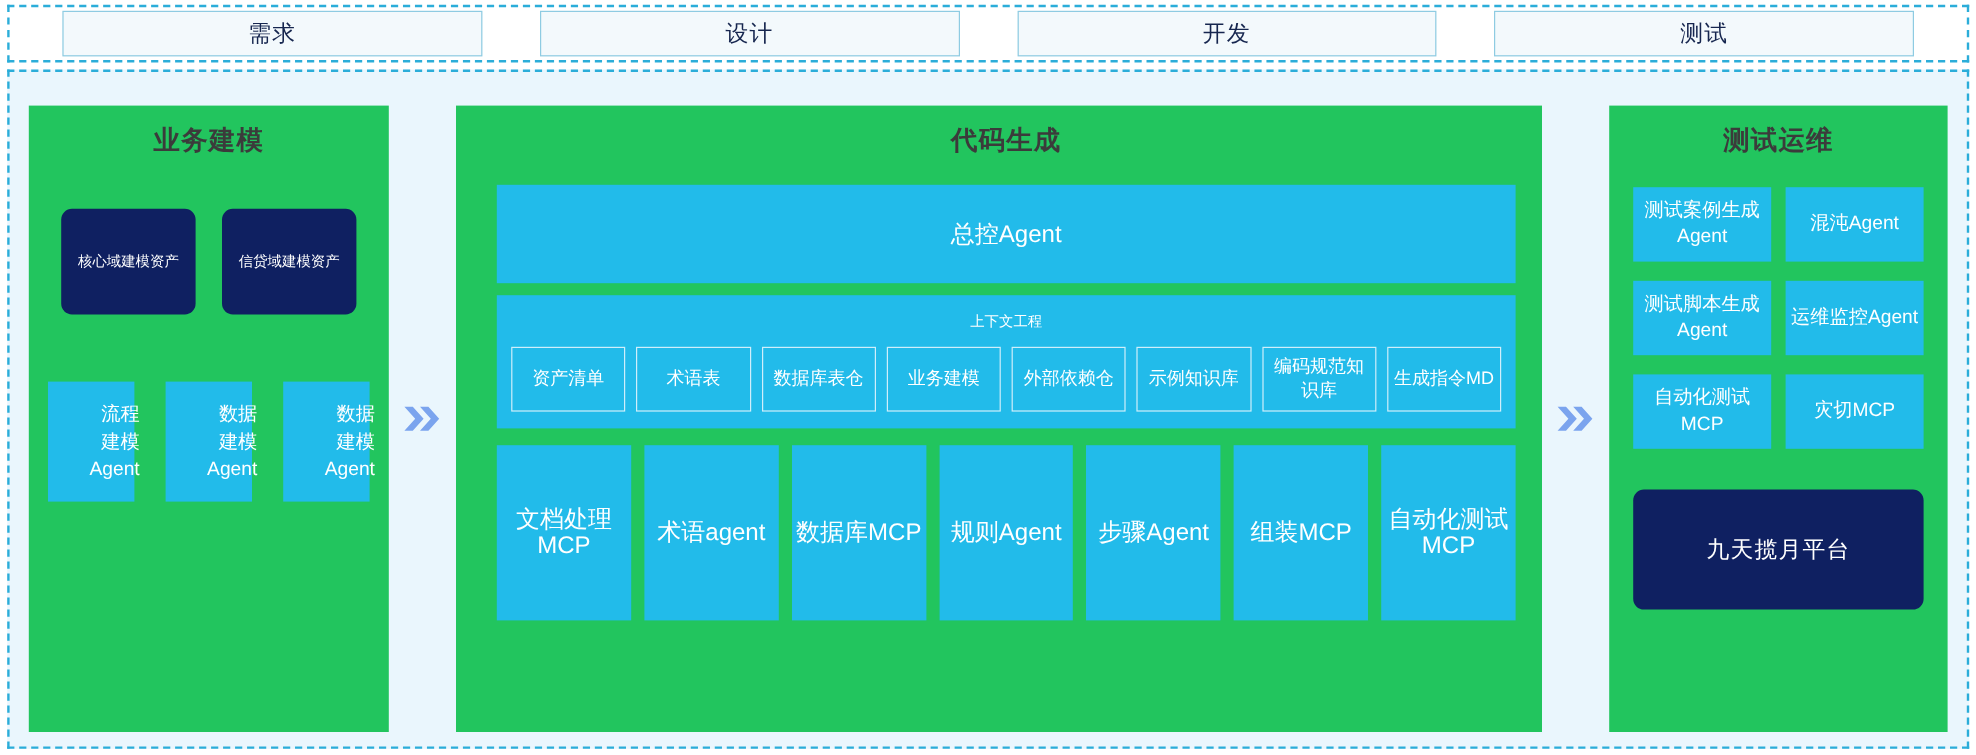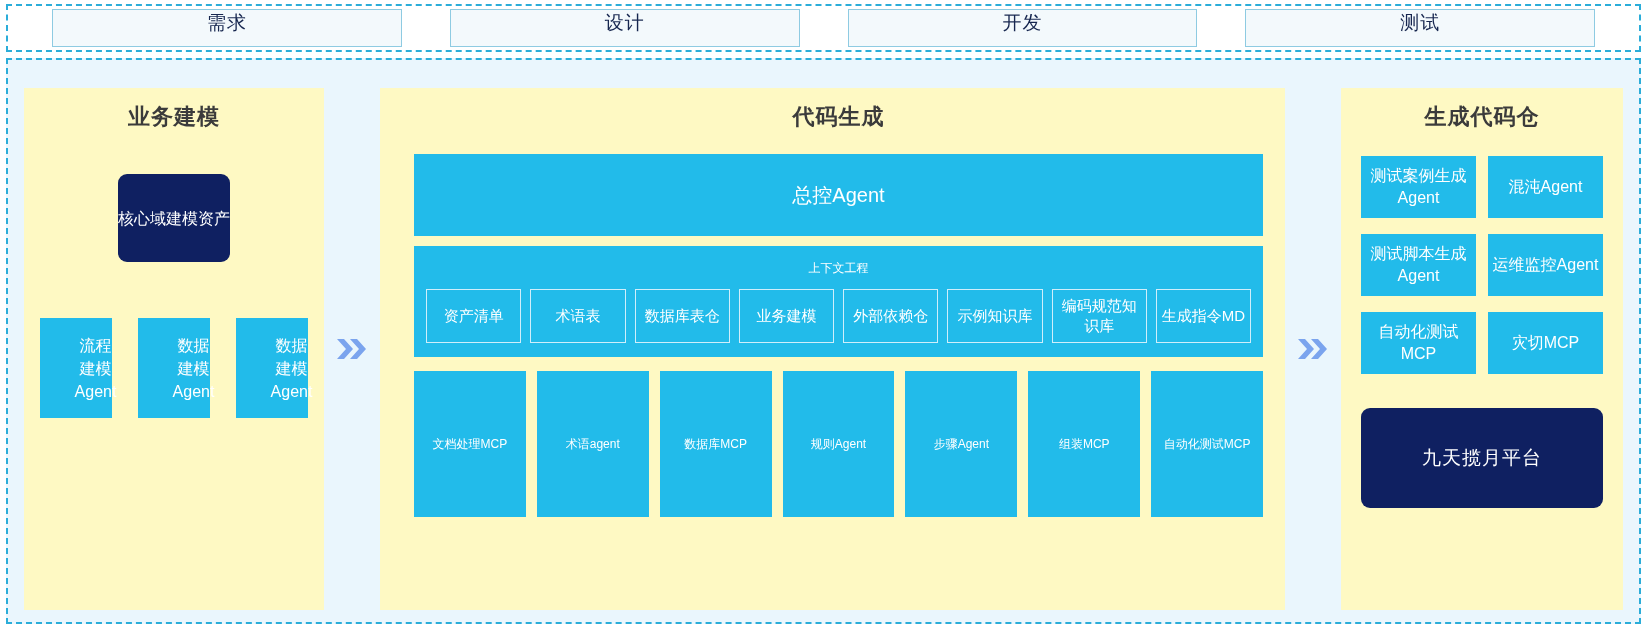--- a/index.html
+++ b/index.html
@@ -18,38 +18,38 @@
     background: #ffffff;
     display: flex; align-items: center; gap: 0;
     padding: 0 20px;
   }
   .phase-box {
     flex: 1 1 0;
     height: 38px;
     margin: 0 24px;
     background: #f3f9fc;
     border: 1px solid #8ecbe2;
-    display: flex; align-items: flex-start; justify-content: center;
+    display: flex; align-items: center; justify-content: center;
     color: #16264f;
     font-size: 19px;
     letter-spacing: 1px;
   }
 
   
   .main-frame {
     position: absolute; left: 6px; top: 58px; width: 1635px; height: 566px;
     border: 2px dashed #2badd9;
     background: #eaf6fd;
     display: flex; align-items: stretch;
     padding: 28px 16px 12px 16px;
   }
 
   
   .panel {
-    background: #fef9c3;
+    background: #22c55e;
     position: relative;
     display: flex; flex-direction: column;
   }
   .panel-title {
     text-align: center;
     color: #3b3b3b;
     font-size: 22px;
     font-weight: bold;
     letter-spacing: 1px;
     padding-top: 14px;
@@ -59,37 +59,37 @@
   .panel-left { width: 300px; flex: 0 0 300px; }
   .asset-row {
     display: flex; justify-content: center; gap: 22px;
     margin-top: 42px;
   }
   .asset-box {
     width: 112px; height: 88px;
     background: #0f2061;
     border-radius: 9px;
     color: #ffffff;
-    font-size: 16px;
+    font-size: 12px;
     line-height: 23px;
     display: flex; align-items: center; justify-content: center;
     text-align: center;
   }
   .agent-row {
     display: flex; justify-content: center; gap: 26px;
     margin-top: 56px;
   }
   .agent-tall {
     width: 72px; height: 100px;
     background: #22bbea;
     color: #ffffff;
     font-size: 16px;
     line-height: 23px;
     display: flex; align-items: center; justify-content: center;
-    text-align: center;
+    text-align: right;
     padding-left: 39px;
   }
 
   
   .arrow {
     flex: 0 0 56px;
     display: flex; align-items: center; justify-content: center;
     color: #7ba4ee;
   }
   .arrow svg { display: block; }
@@ -135,21 +135,21 @@
 
   .mcp-row {
     margin-top: 14px;
     display: flex; gap: 11px; align-items: stretch;
     height: 146px;
   }
   .mcp-box {
     flex: 1 1 0;
     background: #22bbea;
     color: #ffffff;
-    font-size: 12px;
+    font-size: 20px;
     line-height: 22px;
     display: flex; align-items: center; justify-content: center;
     text-align: center;
     padding: 2px 2px;
   }
 
   
   .panel-right { width: 282px; flex: 0 0 282px; }
   .right-grid {
     margin: 24px 20px 0 20px;
@@ -200,20 +200,23 @@
   </div>
 
   <div class="main-frame">
 
     <div class="panel panel-left">
       <div class="panel-title">业务建模</div>
 
       <div class="asset-row">
         <div class="asset-box">
             <span>核心域建模资产</span>
+          </div>
+        <div class="asset-box">
+            <span>信贷域建模资产</span>
           </div>
       </div>
 
       <div class="agent-row">
         <div class="agent-tall">
             <span>流程建模Agent</span>
           </div>
         <div class="agent-tall">
             <span>数据建模Agent</span>
           </div>
@@ -301,21 +304,21 @@
     <div class="arrow">
       <span>
         <svg width="34" height="30" viewBox="0 0 34 30" aria-hidden="true">
           <path d="M2 5 L11 15 L2 25 L9 25 L18 15 L9 5 Z" fill="#7ba4ee"></path>
           <path d="M15 5 L24 15 L15 25 L22 25 L31 15 L22 5 Z" fill="#7ba4ee"></path>
         </svg>
       </span>
     </div>
 
     <div class="panel panel-right">
-      <div class="panel-title">生成代码仓</div>
+      <div class="panel-title">测试运维</div>
 
       <div class="right-grid">
         <div class="right-cell">
             <span>测试案例生成Agent</span>
           </div>
         <div class="right-cell">
             <span>混沌Agent</span>
           </div>
         <div class="right-cell">
             <span>测试脚本生成Agent</span>

